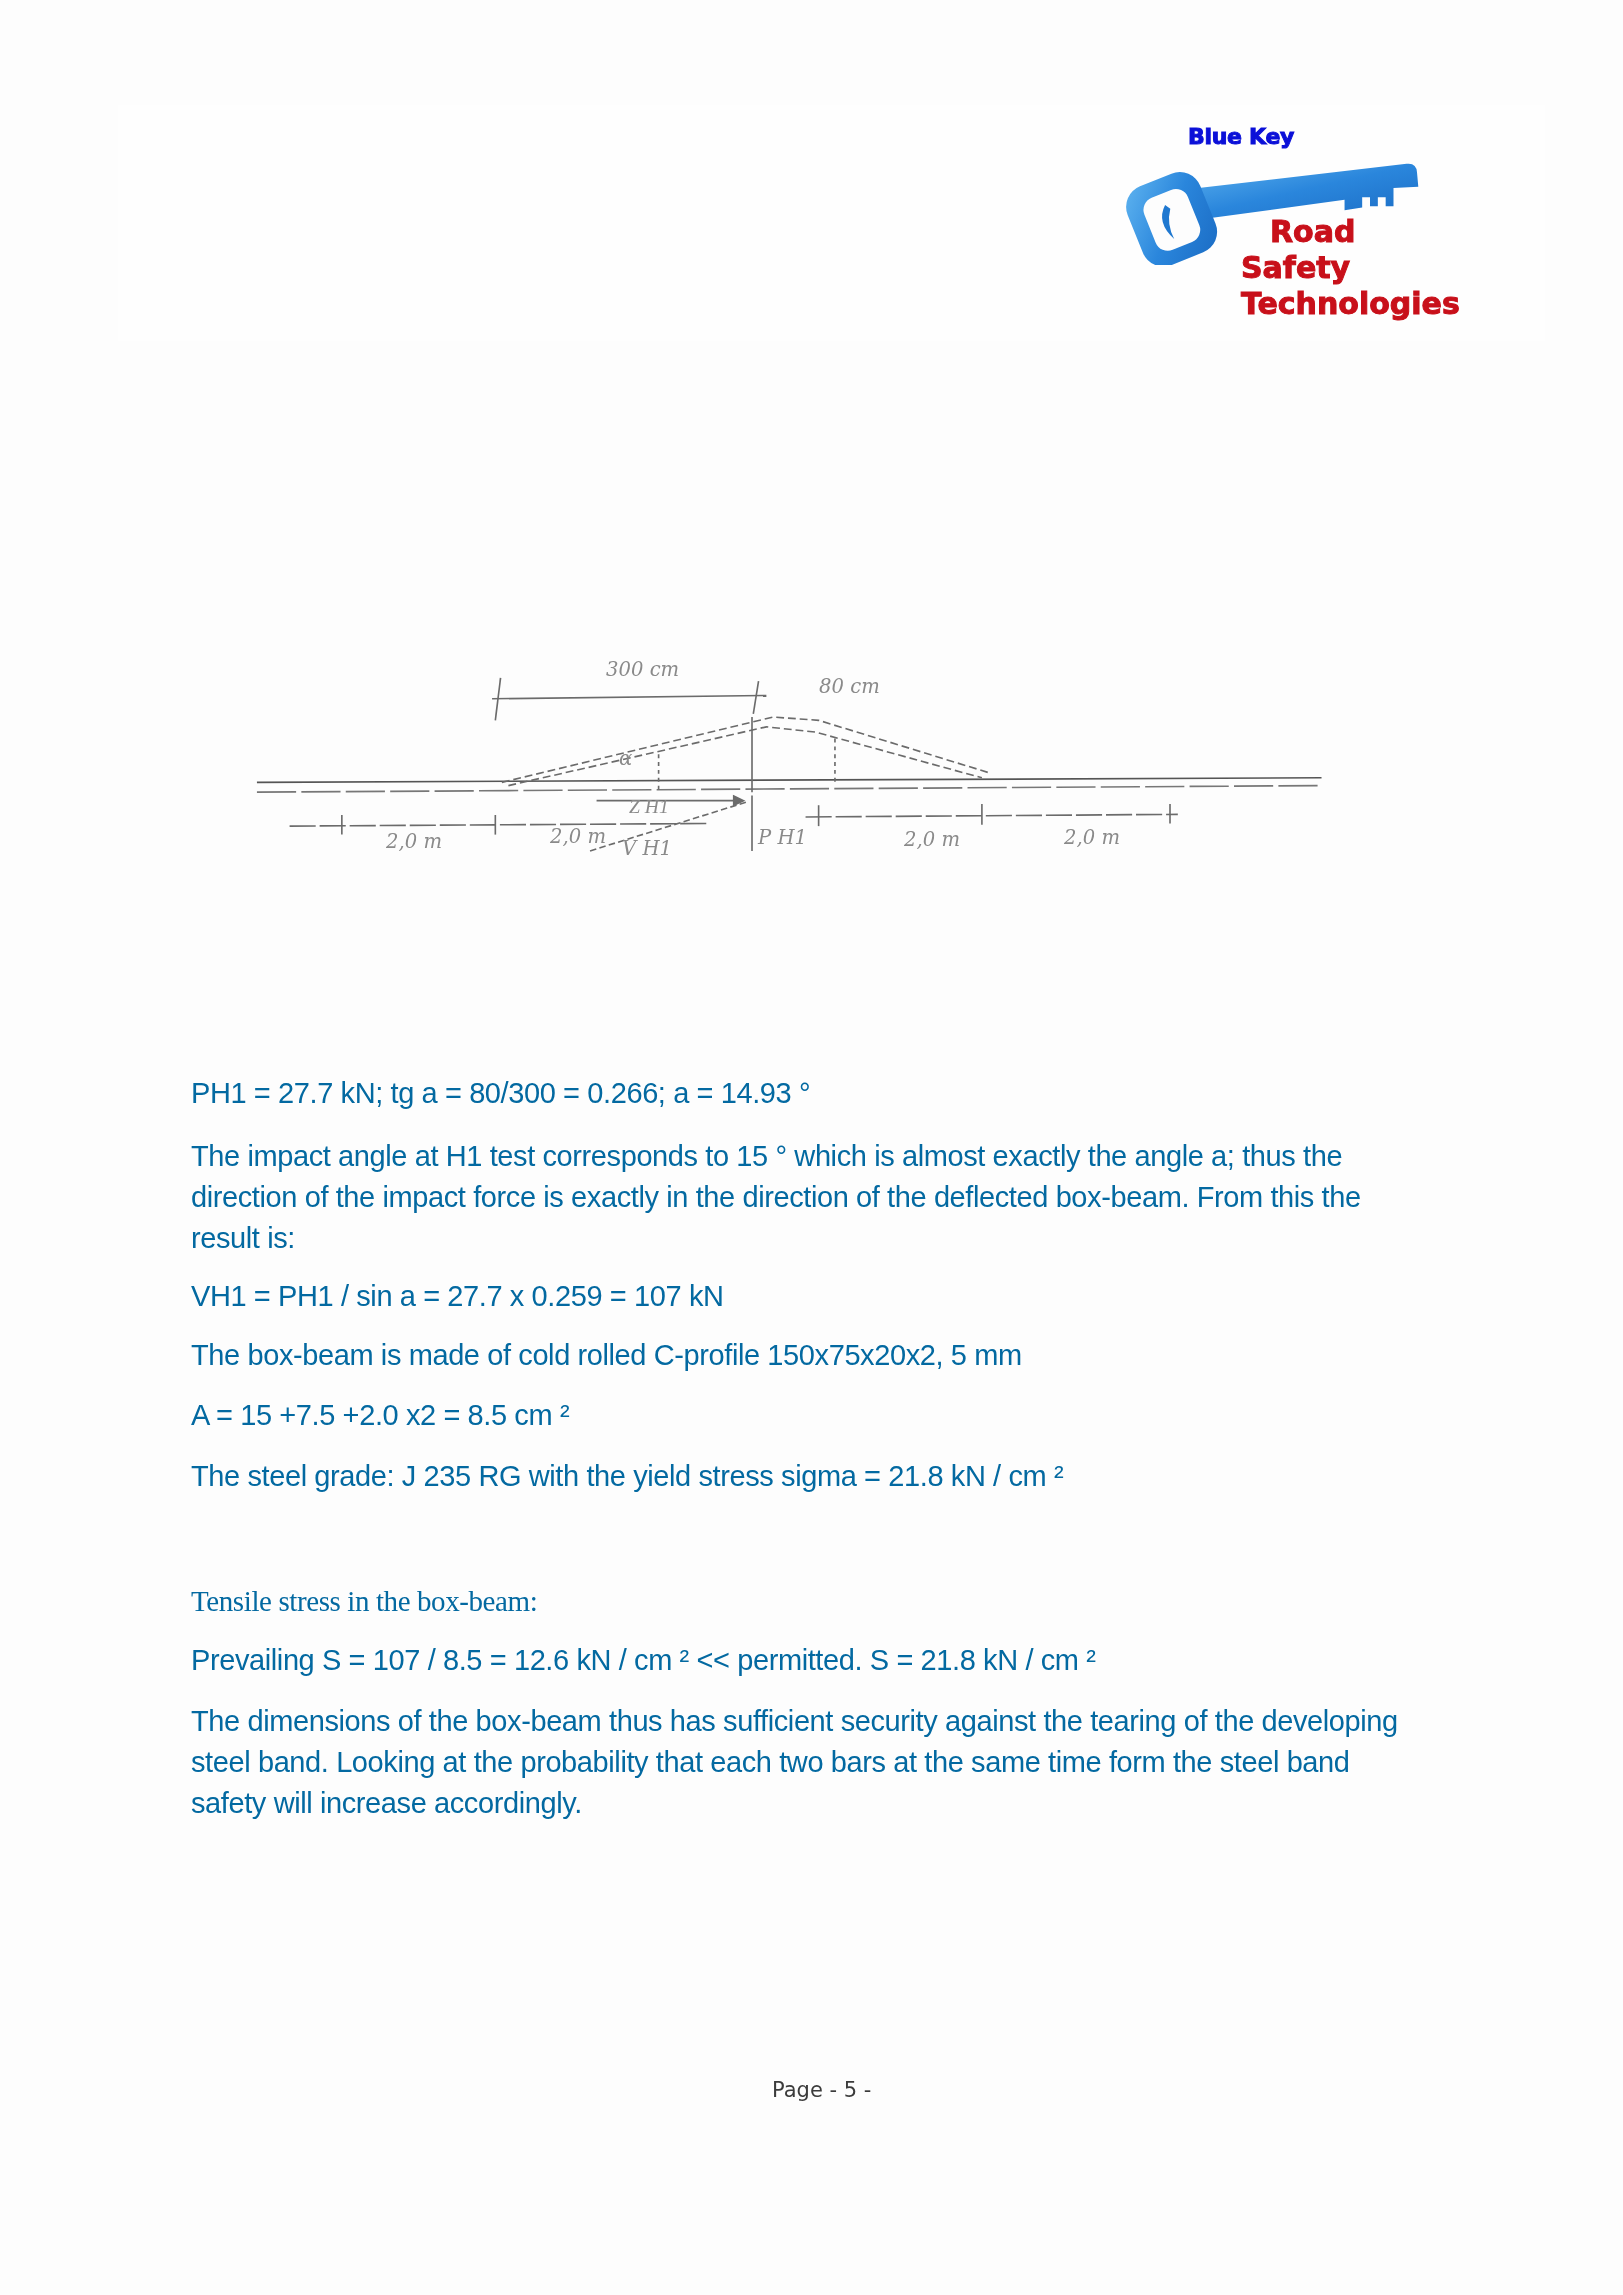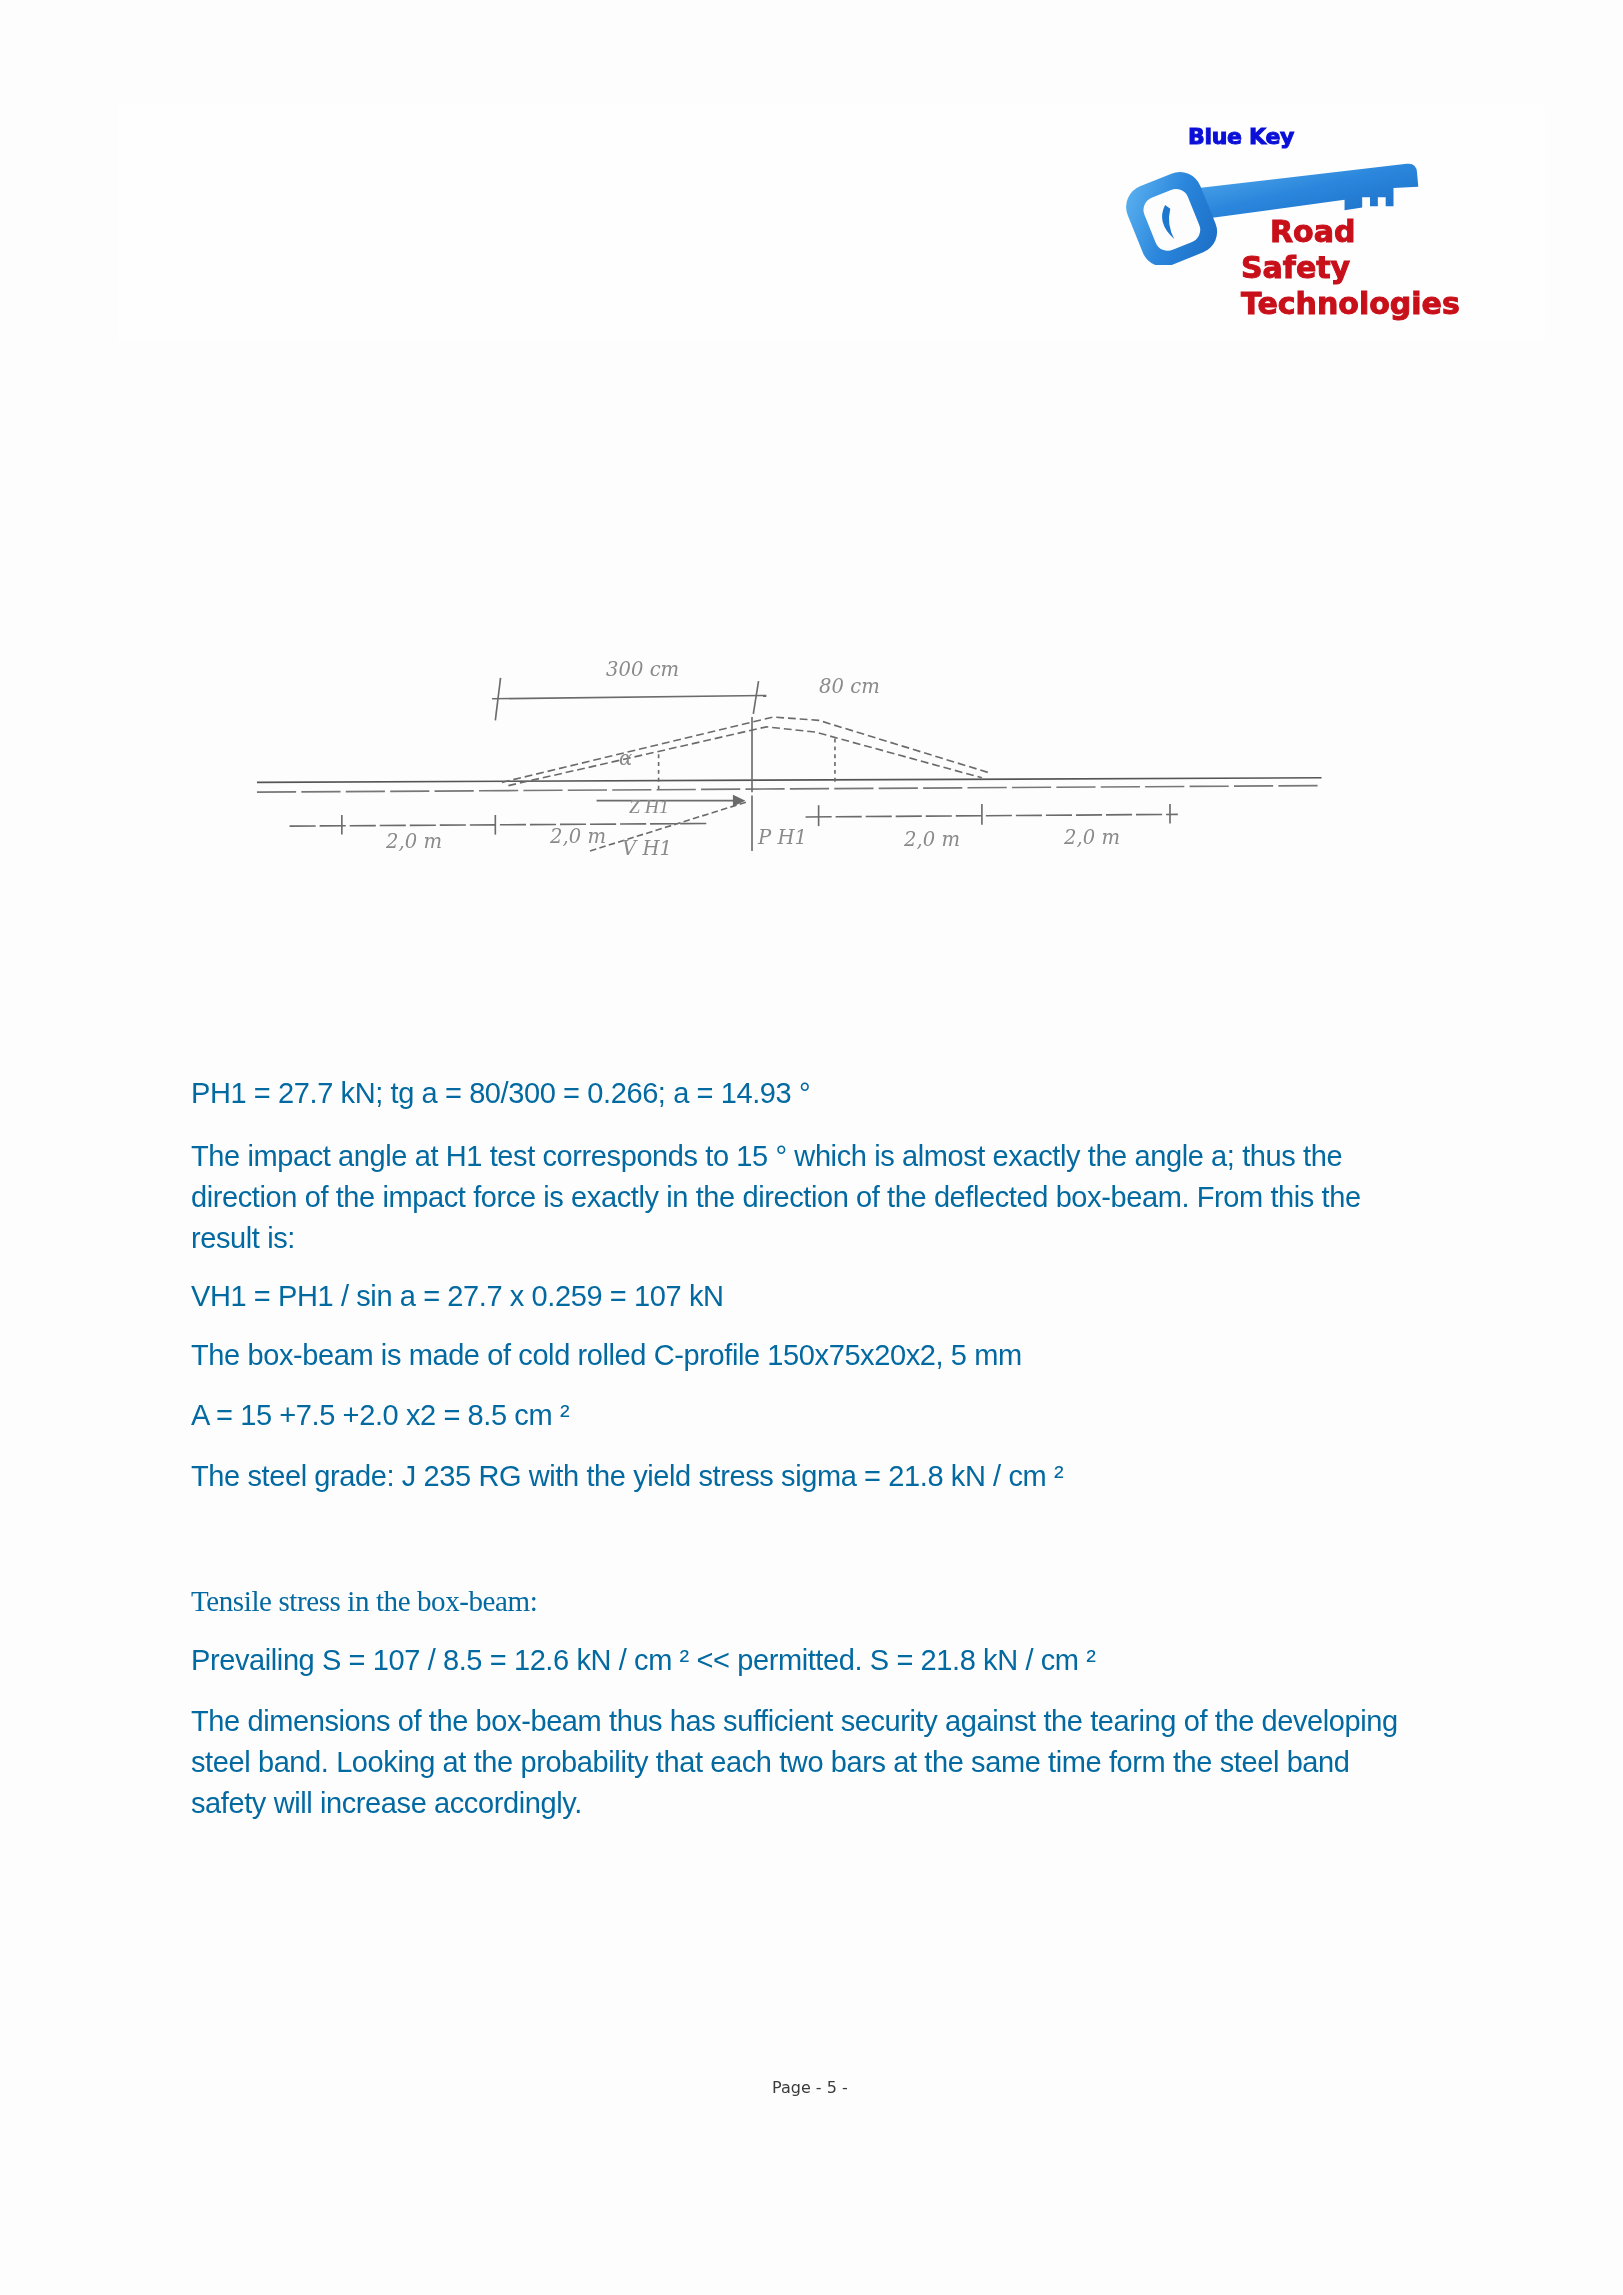--- a/index.html
+++ b/index.html
@@ -41,21 +41,21 @@
       color: #8a8a8a; font-size: 19.6px;
     }
 
     .body-text {
       position: absolute; left: 191px; width: 1244px;
       font-size: 29px; line-height: 41px; color: #0369a1;
       letter-spacing: -0.4px;
     }
     .page-num {
       position: absolute; left: 772px; top: 2078px;
-      font-family: "DejaVu Sans", sans-serif; font-size: 16px; color: #3b3b3b;
+      font-family: "DejaVu Sans", sans-serif; font-size: 21px; color: #3b3b3b;
     }
   </style>
 </head>
 <body>
 
 <div class="header-box"></div>
 
 <div class="logo">
   <svg class="key-svg" width="301" height="124" viewBox="0 0 460 190">
     <defs>

